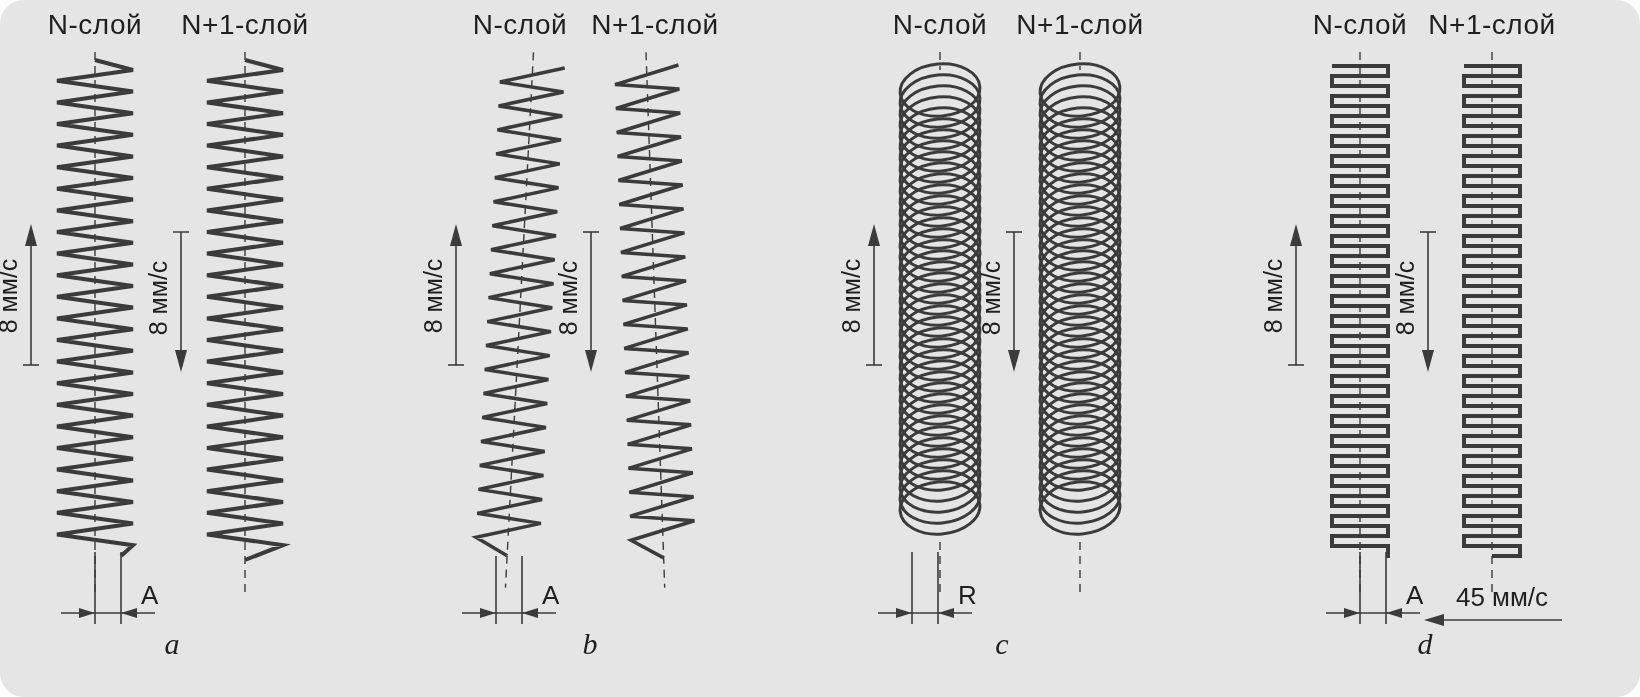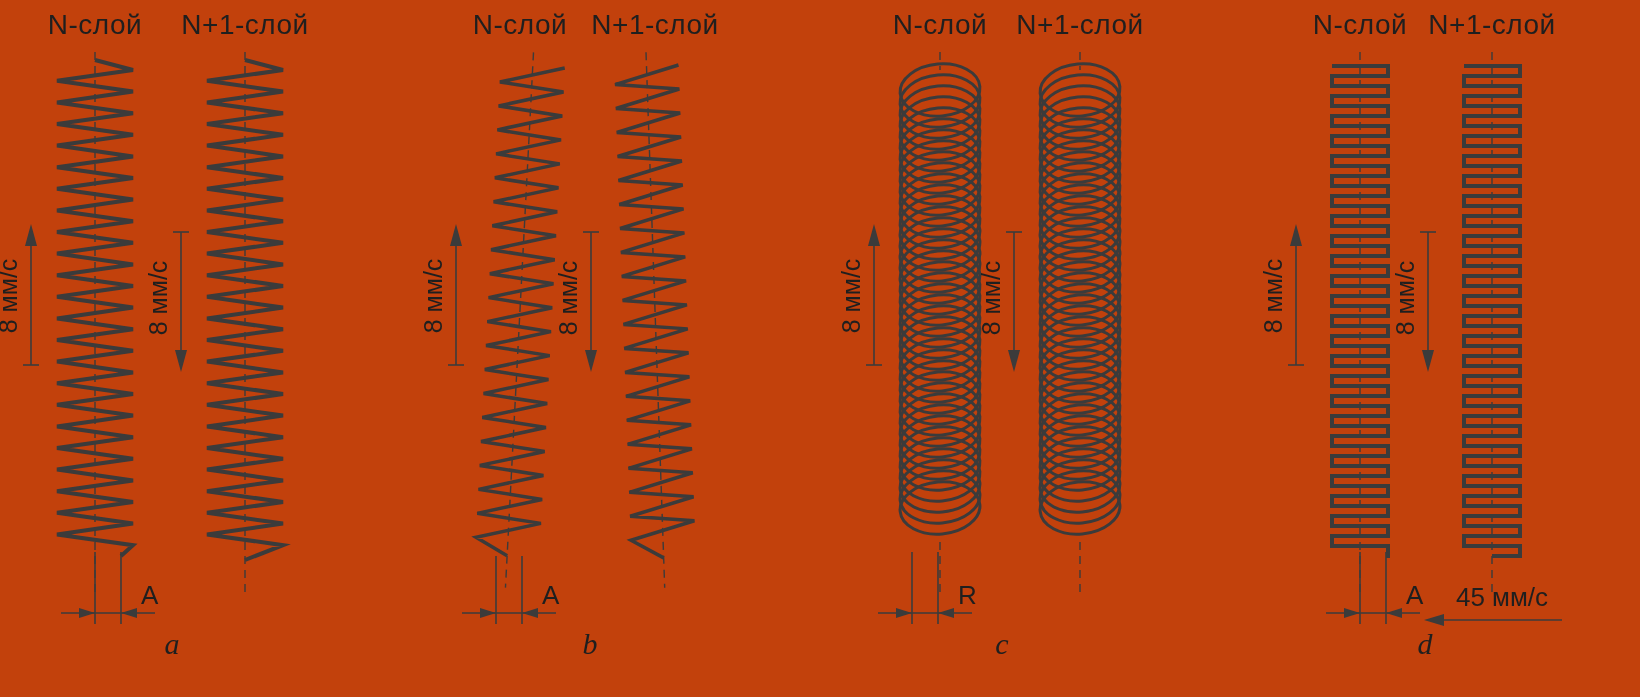--- a/index.html
+++ b/index.html
@@ -1,17 +1,17 @@
 <!DOCTYPE html>
 <html style="--ink: #3b3b3b; --text: #1f1f1f;"><head>
 <meta charset="utf-8">
 <style>
   html,body{margin:0;padding:0;background:#ffffff;}
-  .canvas{position:relative;width:1640px;height:697px;background:#c2410c;overflow:hidden;
-          font-family:"Liberation Sans",sans-serif;}
+  .canvas{position:relative;width:1640px;height:697px;background:#e5e5e5;overflow:hidden;
+          font-family:"Liberation Sans",sans-serif;border-radius:24px;}
   .canvas svg{position:absolute;top:0;}
   text{fill:var(--text,#1f1f1f);font-family:"Liberation Sans",sans-serif;}
   .hdr{font-size:28px;font-weight:500;letter-spacing:0.5px;}
   .spd{font-size:25px;}
   .dim{font-size:26px;}
   .ltr{font-family:"Liberation Serif",serif;font-style:italic;font-size:30px;}
   .axis{stroke:var(--ink,#3b3b3b);stroke-width:1.4;stroke-dasharray:8 6;fill:none;}
   .ln{stroke:var(--ink,#3b3b3b);stroke-width:1.6;fill:none;}
   .ah{fill:var(--ink,#3b3b3b);stroke:none;}
 </style>

